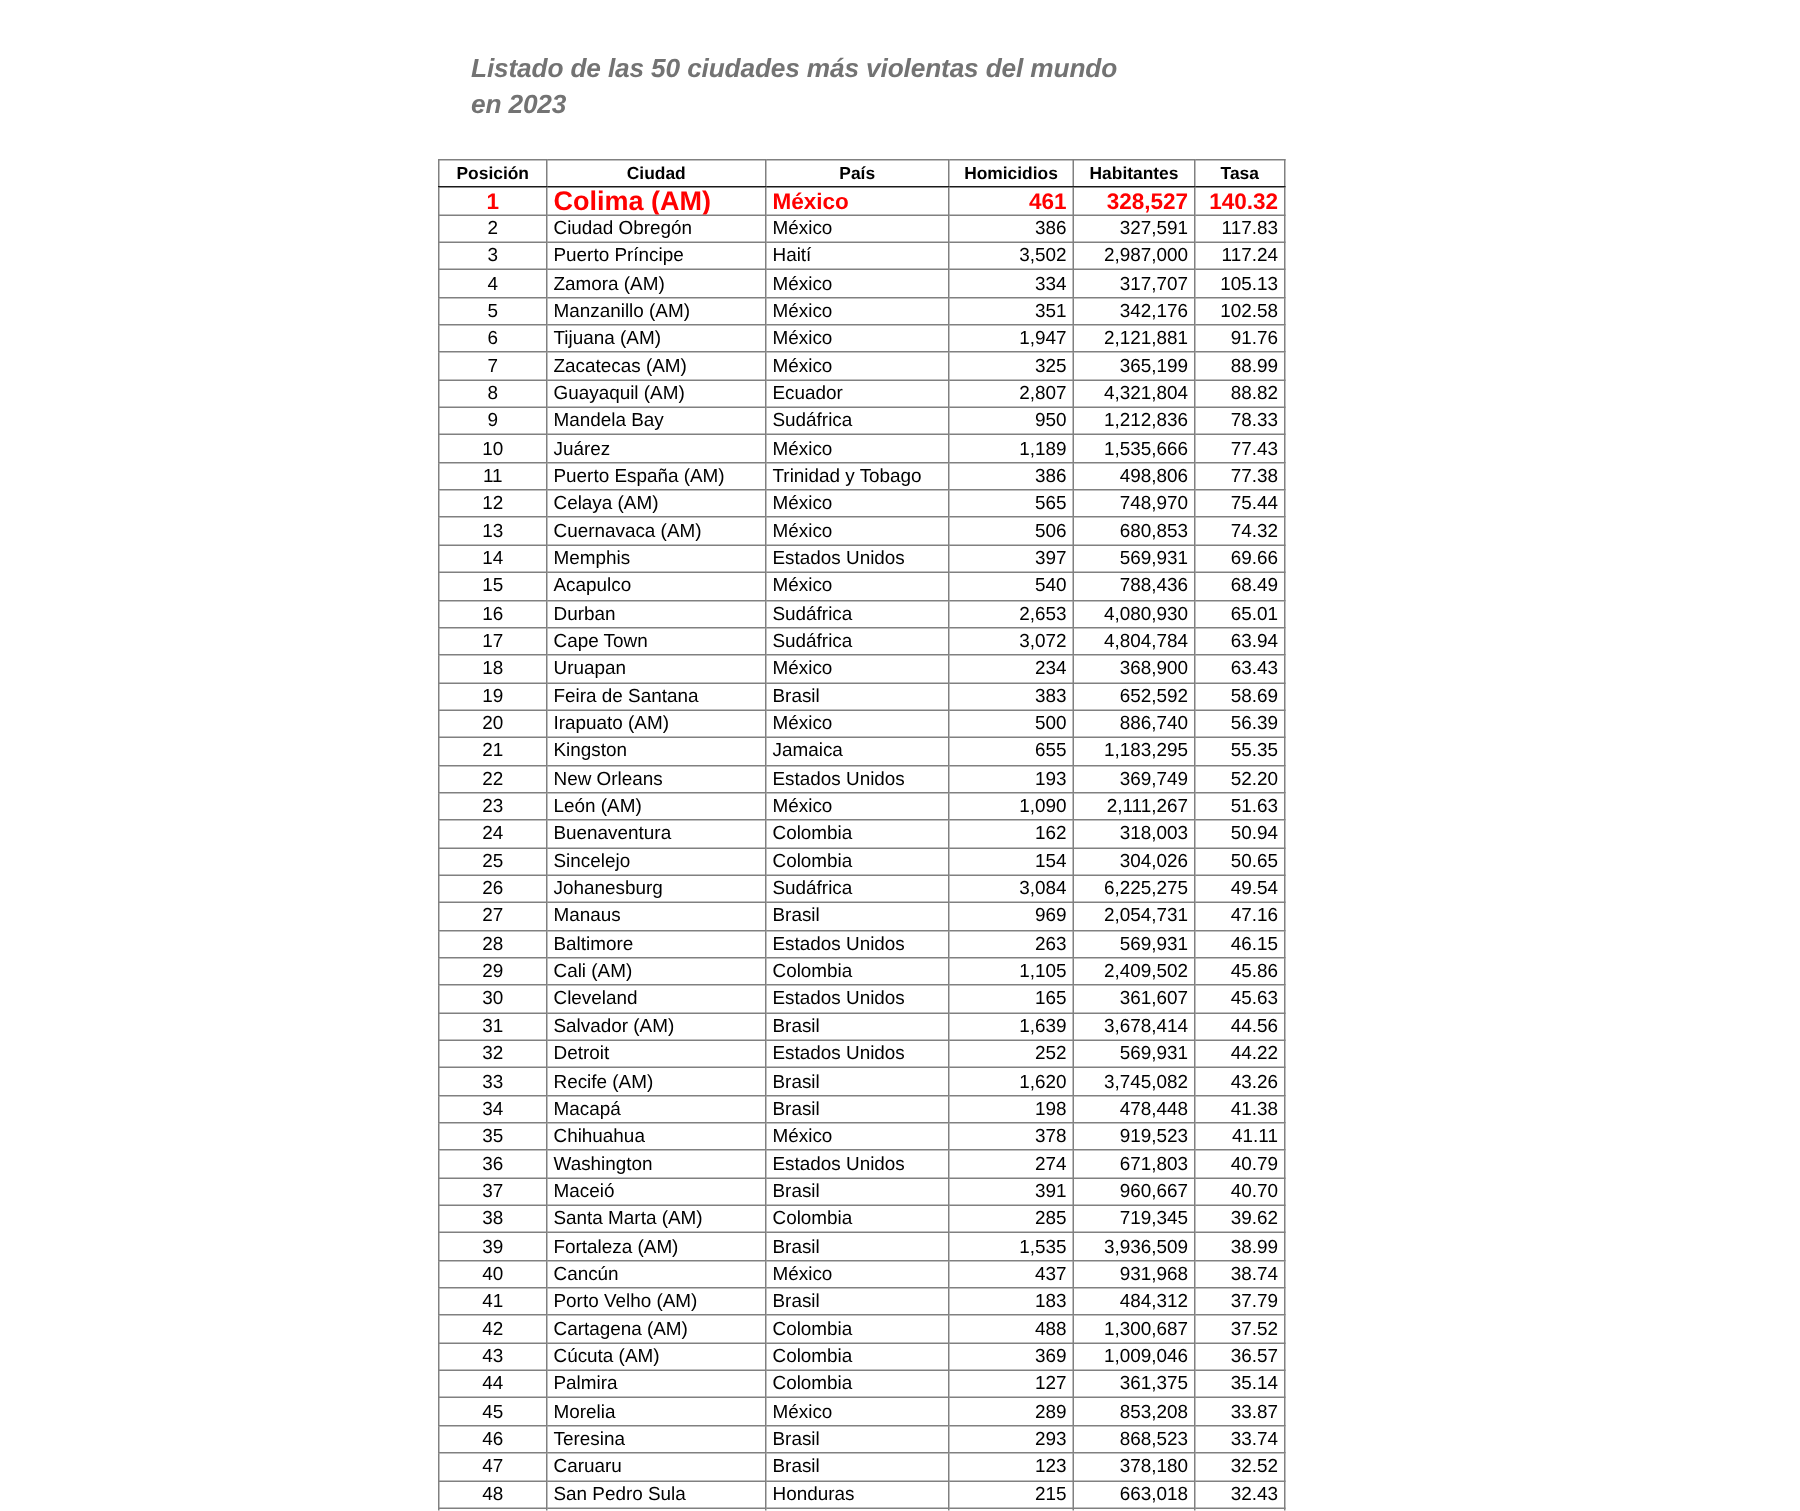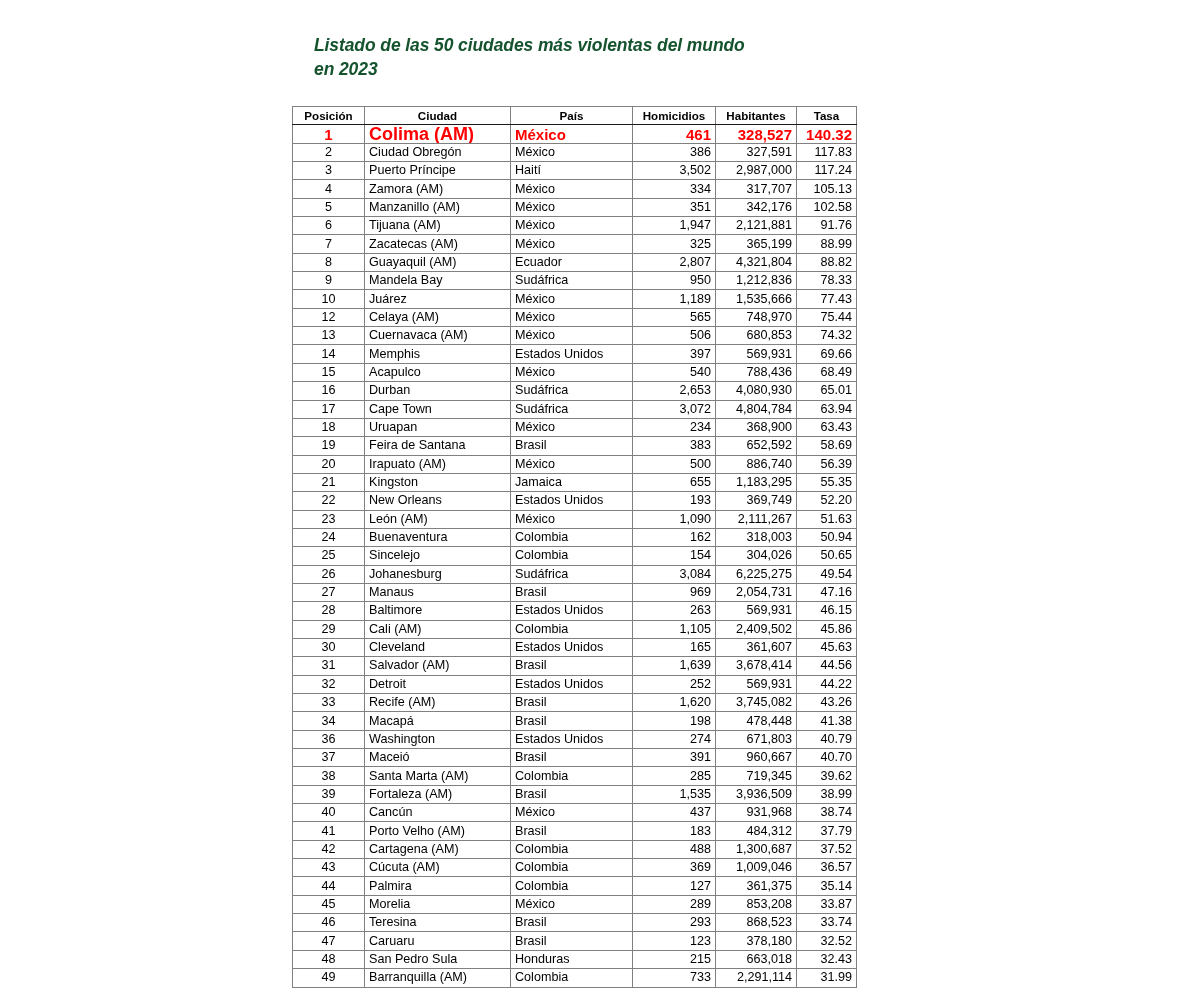--- a/index.html
+++ b/index.html
@@ -29,21 +29,21 @@
   #title {
     position: absolute;
     left: 314px;
     top: 33px;
     width: 560px;
     font-size: 17.5px;
     font-weight: bold;
     font-style: italic;
     line-height: 24px;
     letter-spacing: -0.1px;
-    color: #14532d;
+    color: #737373;
     white-space: pre-line;
   }
 
   
   #table-wrap {
     position: absolute;
     left: 292px;
     top: 106px;
     width: 564px;
   }
@@ -200,20 +200,28 @@
           </tr>
           <tr>
             <td class="pos">10</td>
             <td class="city">Juárez</td>
             <td class="cty">México</td>
             <td class="num">1,189</td>
             <td class="num">1,535,666</td>
             <td class="num">77.43</td>
           </tr>
           <tr>
+            <td class="pos">11</td>
+            <td class="city">Puerto España (AM)</td>
+            <td class="cty">Trinidad y Tobago</td>
+            <td class="num">386</td>
+            <td class="num">498,806</td>
+            <td class="num">77.38</td>
+          </tr>
+          <tr>
             <td class="pos">12</td>
             <td class="city">Celaya (AM)</td>
             <td class="cty">México</td>
             <td class="num">565</td>
             <td class="num">748,970</td>
             <td class="num">75.44</td>
           </tr>
           <tr>
             <td class="pos">13</td>
             <td class="city">Cuernavaca (AM)</td>
@@ -384,20 +392,28 @@
           </tr>
           <tr>
             <td class="pos">34</td>
             <td class="city">Macapá</td>
             <td class="cty">Brasil</td>
             <td class="num">198</td>
             <td class="num">478,448</td>
             <td class="num">41.38</td>
           </tr>
           <tr>
+            <td class="pos">35</td>
+            <td class="city">Chihuahua</td>
+            <td class="cty">México</td>
+            <td class="num">378</td>
+            <td class="num">919,523</td>
+            <td class="num">41.11</td>
+          </tr>
+          <tr>
             <td class="pos">36</td>
             <td class="city">Washington</td>
             <td class="cty">Estados Unidos</td>
             <td class="num">274</td>
             <td class="num">671,803</td>
             <td class="num">40.79</td>
           </tr>
           <tr>
             <td class="pos">37</td>
             <td class="city">Maceió</td>

